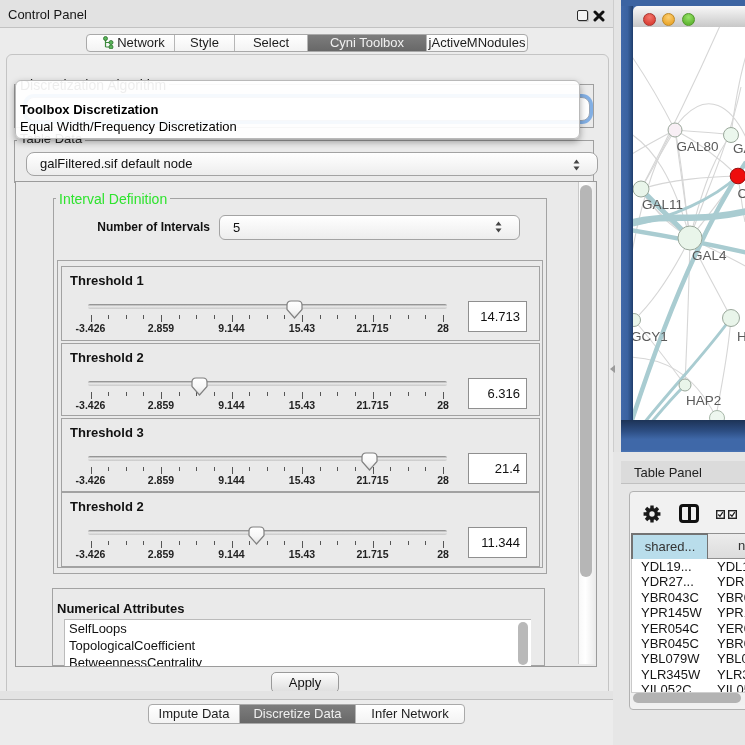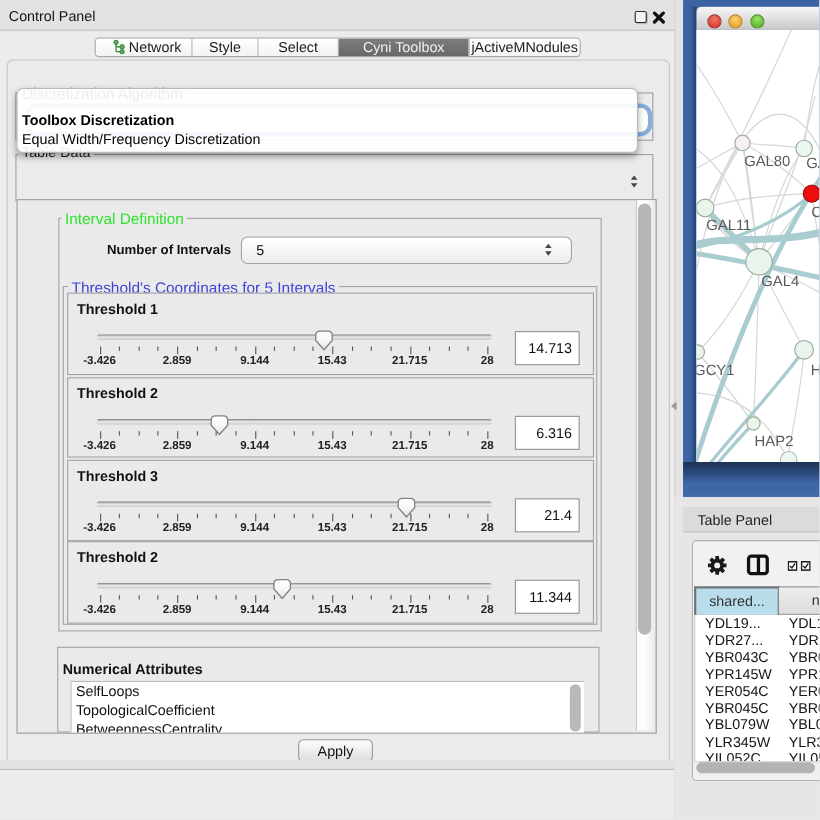--- a/index.html
+++ b/index.html
@@ -37,37 +37,37 @@
 <div class="s" style="width:72px;">Select</div>
 <div class="s sel" style="width:118px;">Cyni Toolbox</div>
 <div class="s" style="width:100px;">jActiveMNodules</div>
 </div>
 <div class="abs" style="left:6px;top:54px;width:601px;height:644px;background:#ebebeb;border:1px solid #c4c4c4;border-radius:6px;"></div>
 <div class="grp" style="left:14px;top:84px;width:578px;height:42px;"></div>
 <div class="gtitle" style="left:17px;top:77px;color:#222;background:#ebebeb;">Discretization Algorithm</div>
 <div class="abs" style="left:26px;top:97px;width:562px;height:22px;background:#fff;border:1px solid #9aa7b8;border-radius:8px;box-shadow:0 0 0 3px rgba(95,155,225,0.75);"></div>
 <div class="grp" style="left:14px;top:140px;width:578px;height:41px;"></div>
 <div class="gtitle" style="left:17px;top:131px;color:#222;background:#ebebeb;font-size:13px;">Table Data</div>
+<div class="combo" style="left:26px;top:152px;width:557px;height:22px;border-radius:8px;line-height:22px;padding-left:13px;">galFiltered.sif default node</div>
 <svg class="abs" style="left:573px;top:159px;" width="7" height="12" viewBox="0 0 7 12">
         <path d="M3.5 0.5 L6.5 4.5 L0.5 4.5 Z" fill="#444"></path>
         <path d="M3.5 11.5 L6.5 7.5 L0.5 7.5 Z" fill="#444"></path>
       </svg>
 <div class="abs" style="left:15px;top:181px;width:580px;height:484px;background:#eaeaea;border:1px solid #9b9b9b;"></div>
 <div class="abs" style="left:578px;top:182px;width:16px;height:482px;background:linear-gradient(90deg,#f8f8f8,#ffffff 40%,#ececec);border-left:1px solid #c9c9c9;"></div>
 <div class="abs" style="left:580px;top:185px;width:12px;height:392px;background:#b6b6b6;border-radius:6px;"></div>
 <div class="grp" style="left:53px;top:198px;width:492px;height:374px;border-color:#a3a3a3;"></div>
 <div class="gtitle" style="left:56px;top:191px;color:#2ee32e;background:#eaeaea;">Interval Definition</div>
 <div class="abs" style="left:80px;top:220px;width:130px;text-align:right;font-size:12px;font-weight:bold;color:#111;">Number of Intervals</div>
 <div class="combo" style="left:219px;top:215px;width:286px;height:23px;border-radius:6px;line-height:23px;padding-left:13px;">5</div>
 <svg class="abs" style="left:495px;top:221px;" width="7" height="12" viewBox="0 0 7 12">
         <path d="M3.5 0.5 L6.5 4.5 L0.5 4.5 Z" fill="#444"></path>
         <path d="M3.5 11.5 L6.5 7.5 L0.5 7.5 Z" fill="#444"></path>
       </svg>
 <div class="grp" style="left:57px;top:260px;width:484px;height:306px;border-color:#a3a3a3;"></div>
-<div class="gtitle" style="left:62px;top:253px;color:#4242d6;background:#eaeaea;">Threshold's Coordinates for 5 Intervals</div>
 <div class="abs" style="left:61px;top:266px;width:477px;height:73px;background:#eaeaea;border:1px solid #a2a2a2;"></div>
 <div class="abs" style="left:70px;top:273px;font-size:13px;font-weight:bold;color:#111;">Threshold 1</div>
 <div class="abs" style="left:88px;top:304px;width:359px;height:5px;background:linear-gradient(#7e7e7e,#e9e9e9 45%,#c9c9c9);border-radius:2px;"></div>
 <div class="tick" style="left:90.5px;top:315px;height:7px;"></div>
 <div class="tick" style="left:108.1px;top:315px;height:4px;"></div>
 <div class="tick" style="left:125.8px;top:315px;height:4px;"></div>
 <div class="tick" style="left:143.4px;top:315px;height:4px;"></div>
 <div class="tick" style="left:161.0px;top:315px;height:7px;"></div>
 <div class="tick" style="left:178.6px;top:315px;height:4px;"></div>
 <div class="tick" style="left:196.2px;top:315px;height:4px;"></div>
@@ -226,20 +226,25 @@
       </svg>
 <div class="vbox" style="left:468px;top:527px;width:51px;height:29px;line-height:29px;padding-right:6px;">11.344</div>
 <div class="grp" style="left:52px;top:588px;width:491px;height:76px;border-color:#a3a3a3;"></div>
 <div class="abs" style="left:57px;top:601px;font-size:13px;font-weight:bold;color:#111;">Numerical Attributes</div>
 <div class="abs" style="left:64px;top:619px;width:466px;height:46px;background:#fff;border-top:1px solid #bbb;border-left:1px solid #bbb;overflow:hidden;">
         <div style="font-size:13px;color:#111;padding-left:4px;line-height:17px;">SelfLoops<br>TopologicalCoefficient<br>BetweennessCentrality</div>
       </div>
 <div class="abs" style="left:518px;top:622px;width:10px;height:43px;background:#b9b9b9;border-radius:5px;"></div>
 <div class="abs" style="left:271px;top:672px;width:66px;height:19px;background:linear-gradient(#fdfdfd,#dedede);border:1px solid #9a9a9a;border-radius:5px;font-size:13px;color:#111;text-align:center;line-height:20px;">Apply</div>
 <div class="abs" style="left:0;top:691px;width:613px;height:8px;background:#e3e3e3;border-bottom:1px solid #bdbdbd;"></div>
+<div class="seg" style="left:148px;top:704px;height:18px;">
+<div class="s" style="width:90px;line-height:18px;">Impute Data</div>
+<div class="s sel" style="width:115px;line-height:18px;">Discretize Data</div>
+<div class="s" style="width:108px;line-height:18px;">Infer Network</div>
+</div>
 </div>
 <div class="abs" style="left:15px;top:80px;width:563px;height:57px;background:rgba(255,255,255,0.92);border:1px solid #b9b9b9;border-radius:6px;box-shadow:0 3px 7px rgba(0,0,0,0.35);"></div>
 <div class="abs" style="left:20px;top:102px;font-size:13px;font-weight:bold;color:#000;">Toolbox Discretization</div>
 <div class="abs" style="left:20px;top:119px;font-size:13px;color:#000;">Equal Width/Frequency Discretization</div>
 <div class="abs" style="left:610px;top:365px;width:0;height:0;border-top:4px solid transparent;border-bottom:4px solid transparent;border-right:5px solid #9a9a9a;"></div>
 <div class="abs" style="left:621px;top:0;width:124px;height:452px;background:#3c64a2;"></div>
 <div class="abs" style="left:621px;top:6px;width:12px;height:414px;background:linear-gradient(90deg,#4169a9,#3a62a0 55%,#2c4f83 82%,#1f3c6b);"></div>
 <div class="abs" style="left:621px;top:420px;width:124px;height:32px;background:linear-gradient(180deg,#1d3356 0%,#2d4e83 35%,#3f68a8 60%,#3f68a8 92%,#4a74b4 100%);"></div>
 <div class="abs" style="left:633px;top:6px;width:112px;height:21px;background:linear-gradient(#f8f8f8,#c8c8c8);border-bottom:1px solid #959595;border-top-left-radius:5px;"></div>
 <div class="abs" style="left:642.5px;top:12.5px;width:11px;height:11px;border-radius:50%;background:radial-gradient(circle at 50% 30%,#f2776d,#dd4238 70%);border:0.5px solid #a83530;"></div>

